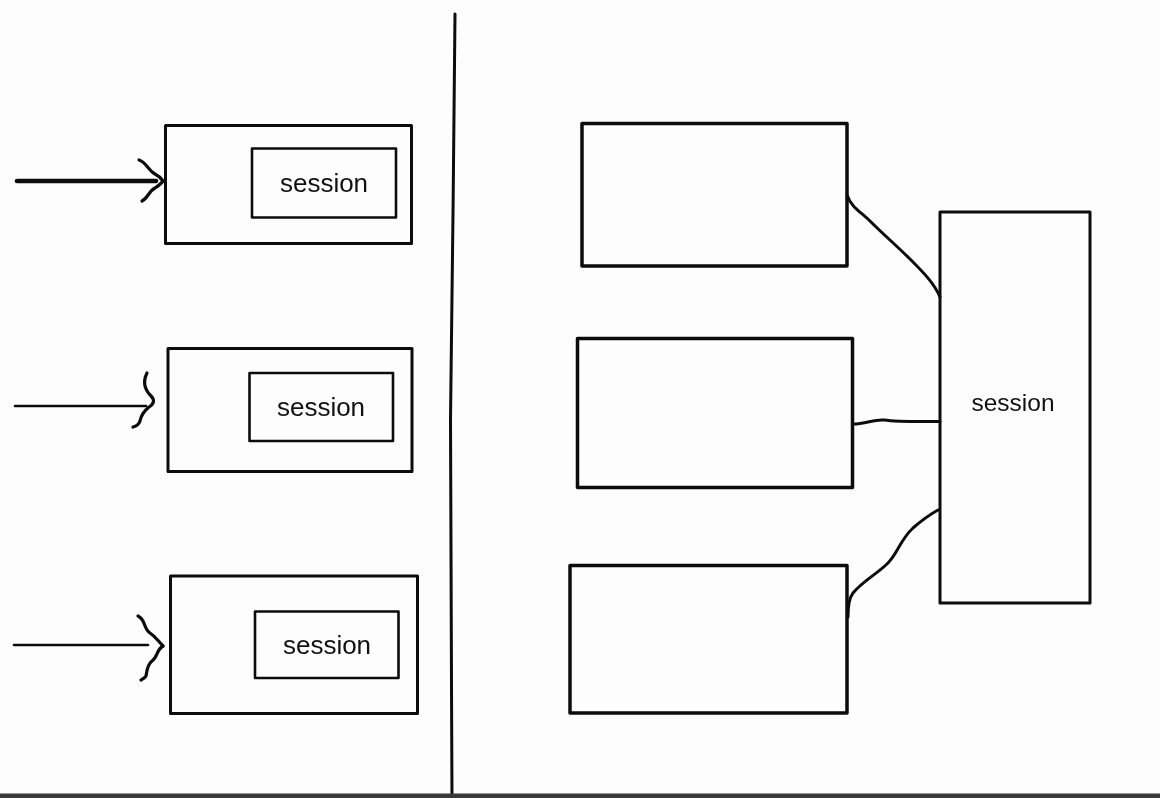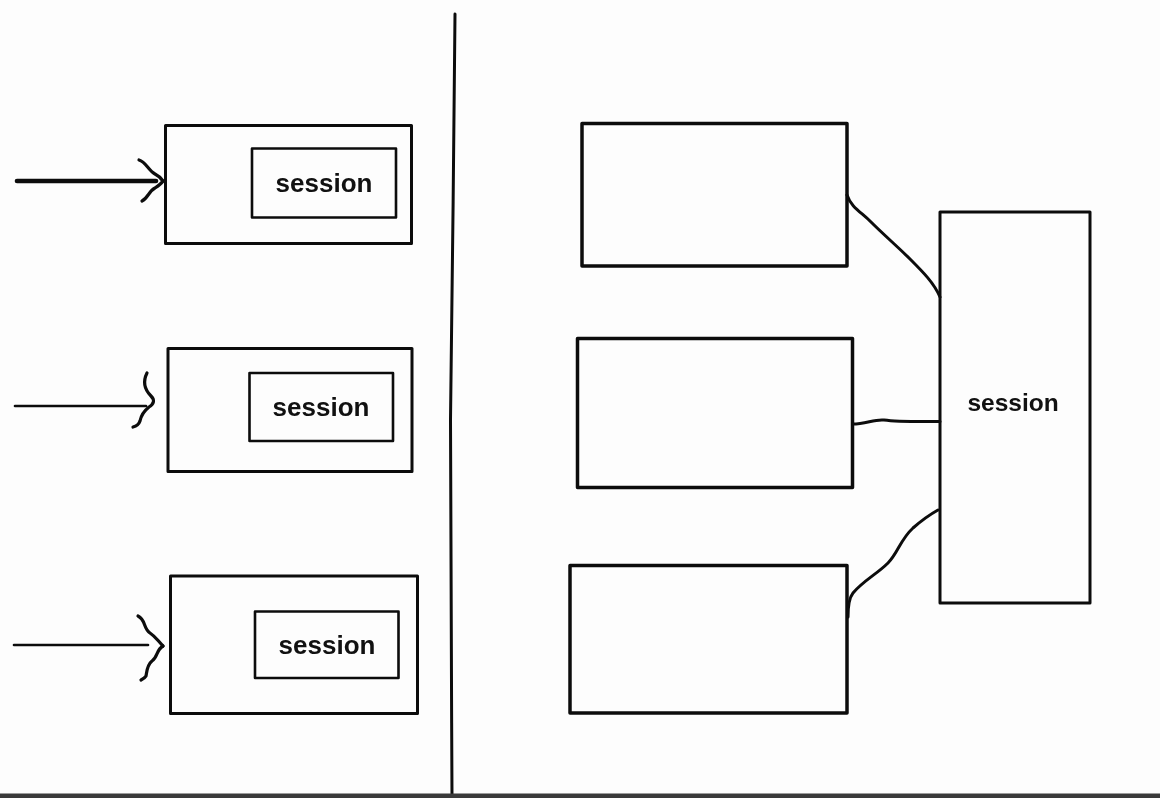--- a/index.html
+++ b/index.html
@@ -7,21 +7,20 @@
     padding: 0;
     background: #ffffff;
   }
   .page {
     position: relative;
     width: 1160px;
     height: 798px;
     background: #fdfdfd;
     overflow: hidden;
     font-family: "Liberation Sans", sans-serif;
-    font-weight: bold;
   }
   svg { display: block; }
   .stroke {
     fill: none;
     stroke: #0c0c0c;
     stroke-linecap: round;
     stroke-linejoin: round;
   }
   .box       { stroke-width: 3;   fill: none; }
   .box-thick { stroke-width: 3.5; fill: none; }

